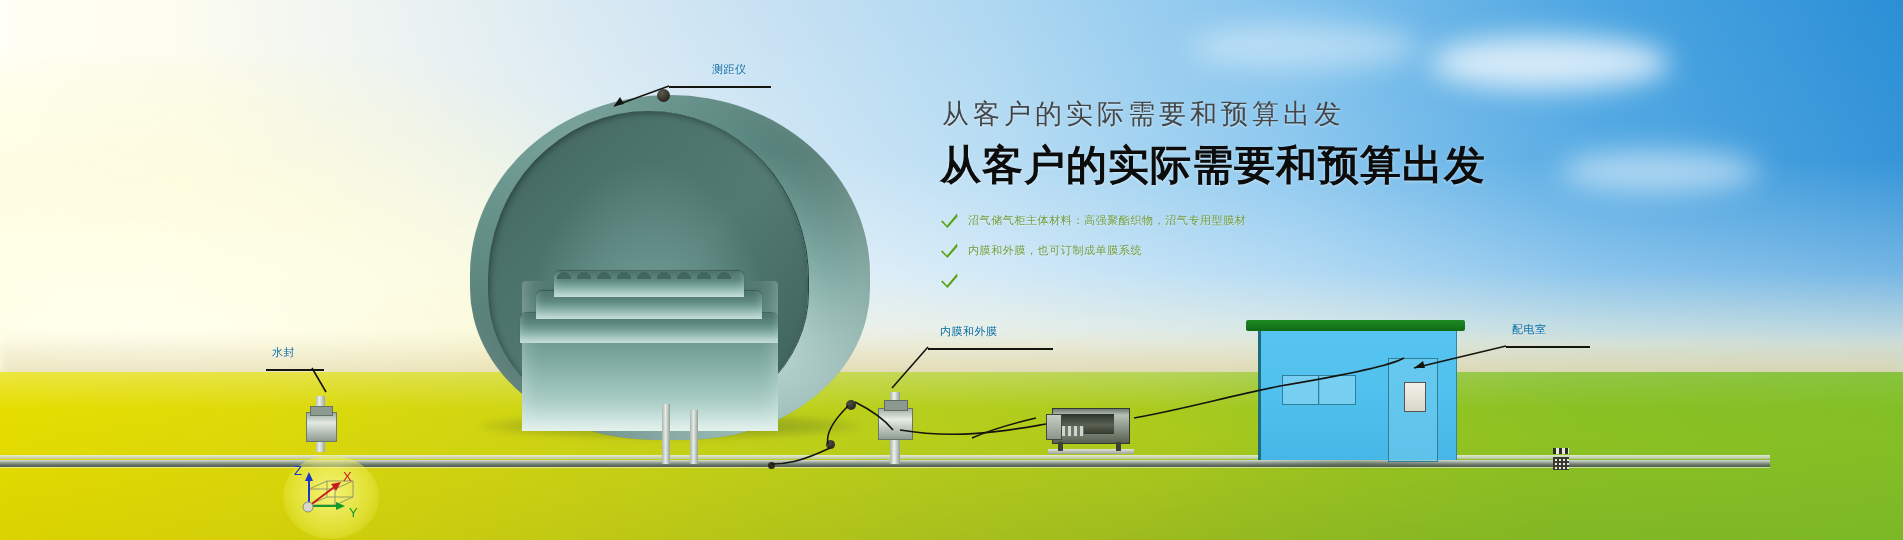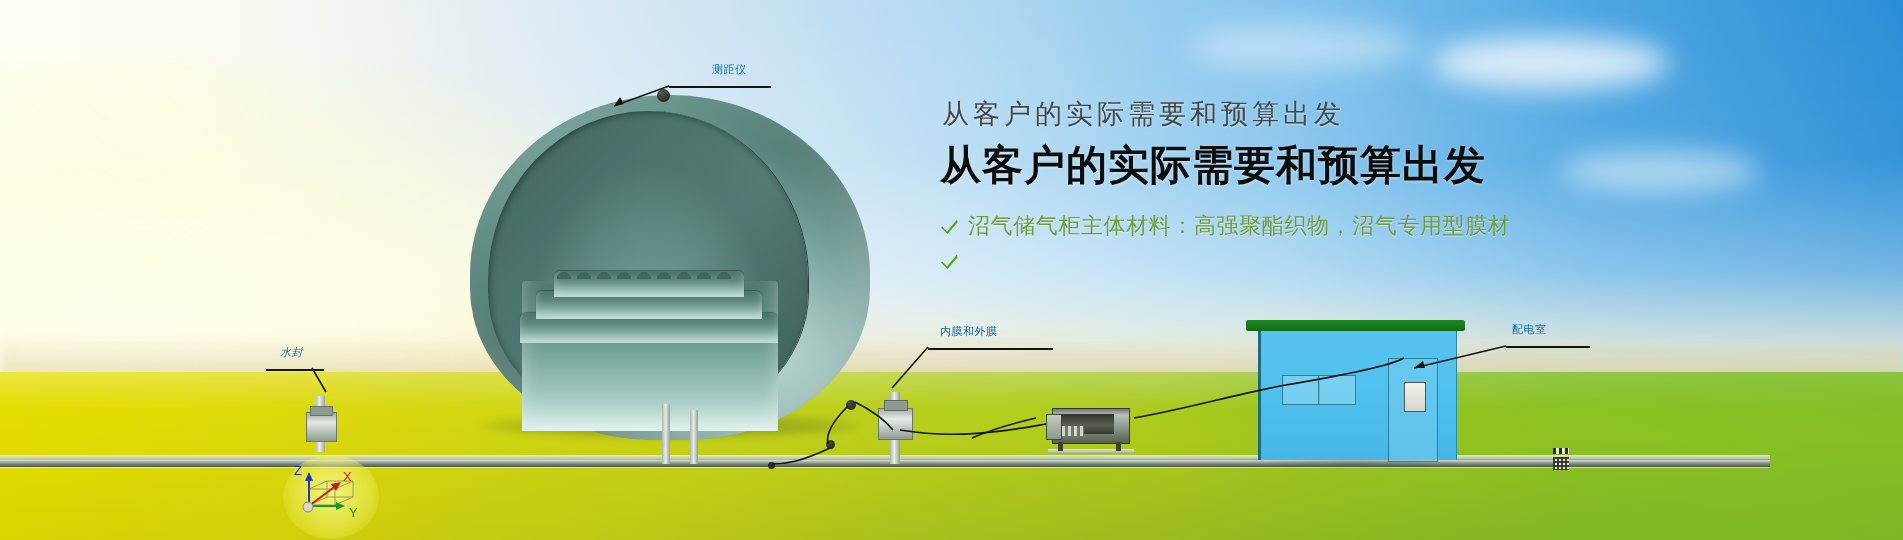--- a/index.html
+++ b/index.html
@@ -217,21 +217,21 @@
 
   
   .copy{position:absolute;left:940px;top:96px;width:700px;}
   .subhead{font-size:27px;color:#43474a;letter-spacing:4px;font-weight:400;
     text-shadow:0 1px 2px rgba(255,255,255,.55);margin:0 0 6px 2px;}
   .headline{font-size:41px;font-weight:bold;color:#0c0c0c;letter-spacing:1px;margin:0 0 18px 0;
     text-shadow:0 1px 3px rgba(255,255,255,.45);}
   .bullets{list-style:none;margin:0;padding:0;}
   .bullet{display:flex;align-items:center;margin-bottom:11px;}
   .check{width:19px;height:19px;margin-right:9px;flex:0 0 19px;}
-  .bullet-text{font-size:22px;color:#6f9b3c;letter-spacing:.6px;
+  .bullet-text{font-size:11px;color:#6f9b3c;letter-spacing:.6px;
     text-shadow:0 1px 1px rgba(255,255,255,.6);}
 
   
   .gizmo{position:absolute;left:283px;top:455px;width:96px;height:84px;}
   .gizmo-disc{position:absolute;left:0;top:0;width:96px;height:84px;border-radius:50%;
     background:radial-gradient(circle at 50% 45%, rgba(255,255,160,.75) 0%, rgba(240,240,90,.45) 60%, rgba(230,230,60,0) 85%);}
 
   
   .disclaimer{position:absolute;left:0;bottom:8px;width:1903px;text-align:center;
     font-size:13px;color:#eceab4;letter-spacing:1px;opacity:.92;}
@@ -317,21 +317,21 @@
   <svg width="80" height="34" style="position:absolute;left:600px;top:84px;">
     <path d="M69,2 L14,22" stroke="#15150f" stroke-width="1.6" fill="none"></path>
     <path d="M14,22 L24,20 L20,13 Z" fill="#15150f"></path>
   </svg>
   <div class="callout" style="left:712px;top:62px;">测距仪</div>
 
   <div class="leader" style="left:266px;top:369px;width:58px;"></div>
   <svg width="34" height="34" style="position:absolute;left:310px;top:366px;">
     <path d="M2,2 L16,26" stroke="#15150f" stroke-width="1.6" fill="none"></path>
   </svg>
-  <div class="callout" style="left:280px;top:345px;font-style:italic;">水封</div>
+  <div class="callout" style="left:272px;top:345px;">水封</div>
 
   <div class="leader" style="left:928px;top:348px;width:125px;"></div>
   <svg width="60" height="60" style="position:absolute;left:880px;top:344px;">
     <path d="M48,3 L12,44" stroke="#15150f" stroke-width="1.6" fill="none"></path>
   </svg>
   <div class="callout" style="left:940px;top:324px;">内膜和外膜</div>
 
   <div class="leader" style="left:1506px;top:346px;width:84px;"></div>
   <svg width="110" height="48" style="position:absolute;left:1400px;top:340px;">
     <path d="M106,6 L14,28" stroke="#15150f" stroke-width="1.6" fill="none"></path>
@@ -373,18 +373,26 @@
           </svg>
         </span>
         <span class="bullet-text">沼气储气柜主体材料：高强聚酯织物，沼气专用型膜材</span>
       </li>
       <li class="bullet">
         <span class="check">
           <svg width="19" height="19" viewBox="0 0 19 19">
             <path d="M2.5,9.5 L7,14.5 L17,2.5 L17.5,5.5 L7.5,17 L1,10.5 Z" fill="#5aa313"></path>
           </svg>
         </span>
+        <span class="bullet-text">内膜和外膜，也可订制成单膜系统</span>
+      </li>
+      <li class="bullet">
+        <span class="check">
+          <svg width="19" height="19" viewBox="0 0 19 19">
+            <path d="M2.5,9.5 L7,14.5 L17,2.5 L17.5,5.5 L7.5,17 L1,10.5 Z" fill="#5aa313"></path>
+          </svg>
+        </span>
       </li>
     </ul>
   </div>
 
 
 </div>
 
 </body></html>

